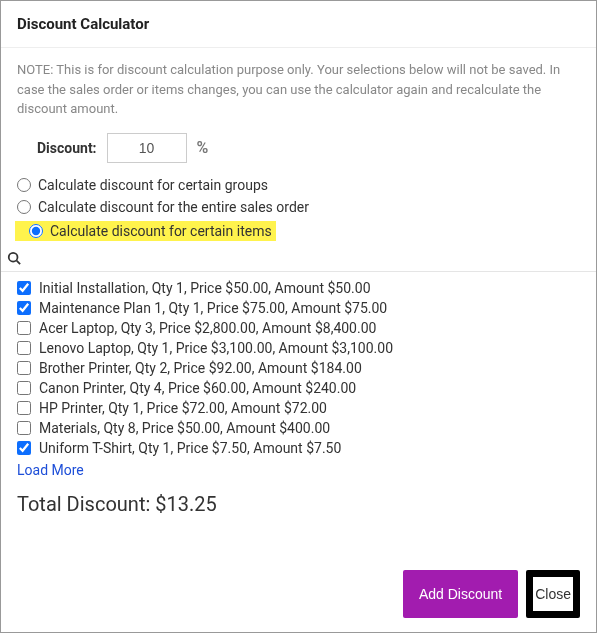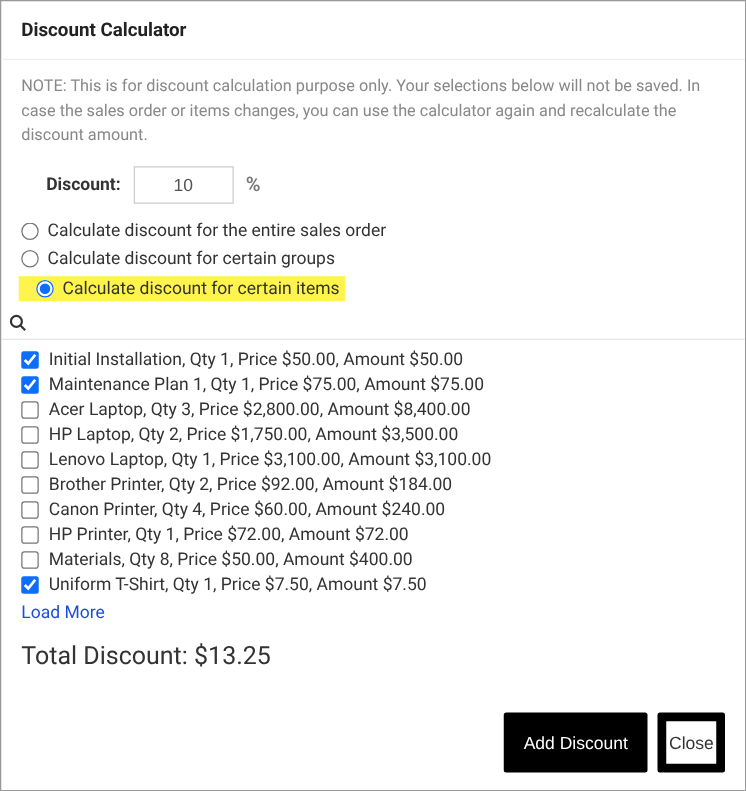--- a/index.html
+++ b/index.html
@@ -132,21 +132,21 @@
       font-weight: 400;
     }
     .footer {
       position: absolute;
       bottom: 14px;
       right: 16px;
       display: flex;
       gap: 8px;
     }
     .btn-primary {
-      background: #000000;
+      background: #a21caf;
       color: #fff;
       border: none;
       padding: 9px 16px;
       font-size: 14px;
       cursor: pointer;
       border-radius: 2px;
     }
     .btn-secondary {
       background: #fff;
       color: #333;
@@ -170,25 +170,25 @@
 
   <div class="discount-row">
     <label>Discount:</label>
     <input type="text" class="discount-input" value="10" style="">
     <span class="percent">%</span>
   </div>
 
   <div class="radio-group">
     <label class="radio-item">
       <input type="radio" name="scope" style="">
-      <span>Calculate discount for the entire sales order</span>
+      <span>Calculate discount for certain groups</span>
     </label>
     <label class="radio-item">
       <input type="radio" name="scope" style="">
-      <span>Calculate discount for certain groups</span>
+      <span>Calculate discount for the entire sales order</span>
     </label>
     <label class="radio-item highlight">
       <input type="radio" name="scope" checked="" style="">
       <span>Calculate discount for certain items</span>
     </label>
   </div>
 
   <div class="select-items-row">
     <span class="search-icon">
       <svg width="14" height="14" viewBox="0 0 16 16" fill="none" stroke="currentColor" stroke-width="2">
@@ -206,24 +206,20 @@
       <label class="item-row">
         <input type="checkbox" checked="" style="">
         <span>Maintenance Plan 1, Qty 1, Price $75.00, Amount $75.00</span>
       </label>
       <label class="item-row">
         <input type="checkbox" style="">
         <span>Acer Laptop, Qty 3, Price $2,800.00, Amount $8,400.00</span>
       </label>
       <label class="item-row">
         <input type="checkbox" style="">
-        <span>HP Laptop, Qty 2, Price $1,750.00, Amount $3,500.00</span>
-      </label>
-      <label class="item-row">
-        <input type="checkbox" style="">
         <span>Lenovo Laptop, Qty 1, Price $3,100.00, Amount $3,100.00</span>
       </label>
       <label class="item-row">
         <input type="checkbox" style="">
         <span>Brother Printer, Qty 2, Price $92.00, Amount $184.00</span>
       </label>
       <label class="item-row">
         <input type="checkbox" style="">
         <span>Canon Printer, Qty 4, Price $60.00, Amount $240.00</span>
       </label>

